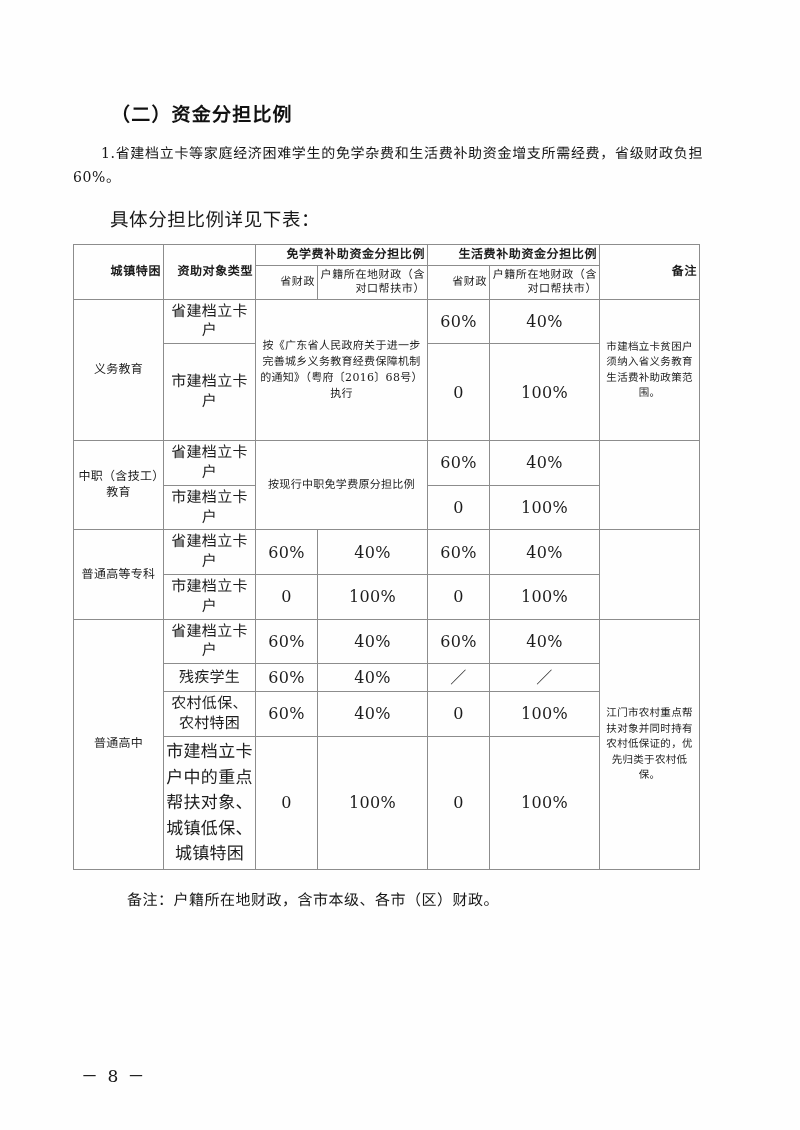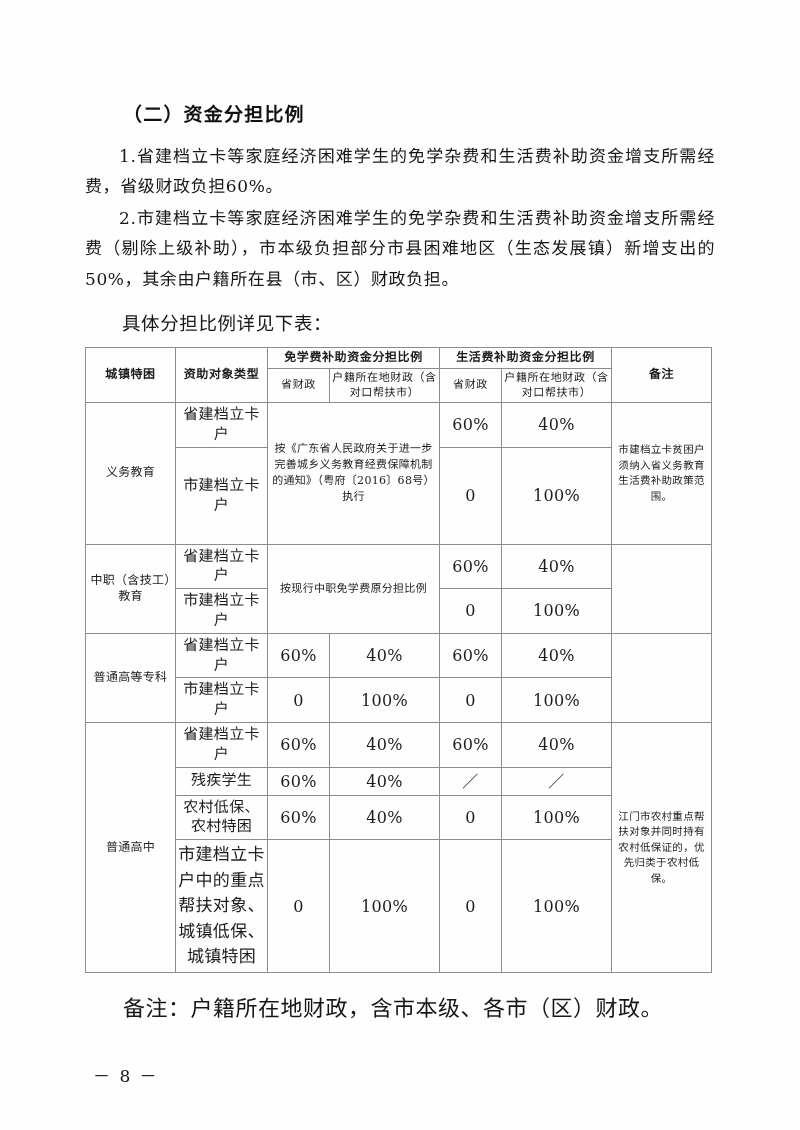--- a/index.html
+++ b/index.html
@@ -18,36 +18,36 @@
   }
   .page {
     position: absolute;
     left: 0; top: 0;
     width: 800px;
     height: 1130px;
     background: #fefefe;
   }
   .content {
     position: absolute;
-    left: 85px;
+    left: 73px;
     top: 100px;
     width: 630px;
   }
 
   
   .section-heading {
     font-size: 19px;
     font-weight: bold;
     letter-spacing: 1.2px;
     margin: 0 0 12px 38px;
     line-height: 1.5;
     color: #111;
   }
   .para {
-    font-size: 17px;
+    font-size: 14px;
     line-height: 1.78;
     letter-spacing: 0.6px;
     margin: 0 0 2px 0;
     text-align: justify;
     text-justify: inter-ideograph;
     text-indent: 2em;
     color: #171717;
   }
   .table-lead {
     font-size: 18.5px;
@@ -74,20 +74,21 @@
     text-align: center;
     vertical-align: middle;
     padding: 2px 2px;
     font-weight: normal;
     letter-spacing: 0.3px;
   }
   .ratio-table th {
     font-weight: bold;
     font-size: 12px;
     letter-spacing: 0.6px;
+    text-align: right;
   }
   .ratio-table .sub-head {
     font-weight: normal;
     font-size: 11px;
   }
   .col-stage   { width: 90px; }
   .col-type    { width: 92px; }
   .col-a1      { width: 62px; }
   .col-a2      { width: 110px; }
   .col-b1      { width: 62px; }
@@ -117,24 +118,24 @@
   }
   .num { font-size: 16px; }
   .tall-type {
     font-size: 17px;
     line-height: 1.5;
     padding: 4px 6px;
   }
 
   
   .footnote {
-    font-size: 22px;
+    font-size: 15px;
     line-height: 1.6;
     letter-spacing: 0.5px;
-    margin: 18px 0 0 38px;
+    margin: 18px 0 0 54px;
     color: #171717;
   }
   .page-number {
     position: absolute;
     left: 0;
     top: 962px;
     width: 630px;
     text-align: left;
     padding-left: 8px;
     font-size: 17px;
@@ -144,21 +145,20 @@
 </style>
 </head>
 <body>
 
 <div class="page">
   <div class="content">
 
     <h2 class="section-heading">（二）资金分担比例</h2>
 
     <p class="para">1.省建档立卡等家庭经济困难学生的免学杂费和生活费补助资金增支所需经费，省级财政负担60%。</p>
-    <p class="para">2.市建档立卡等家庭经济困难学生的免学杂费和生活费补助资金增支所需经费（剔除上级补助），市本级负担部分市县困难地区（生态发展镇）新增支出的50%，其余由户籍所在县（市、区）财政负担。</p>
 
     <p class="table-lead">具体分担比例详见下表：</p>
 
     <table class="ratio-table">
       <colgroup>
         <col class="col-stage">
           <col class="col-type">
         <col class="col-a1">
           <col class="col-a2">
         <col class="col-b1">

